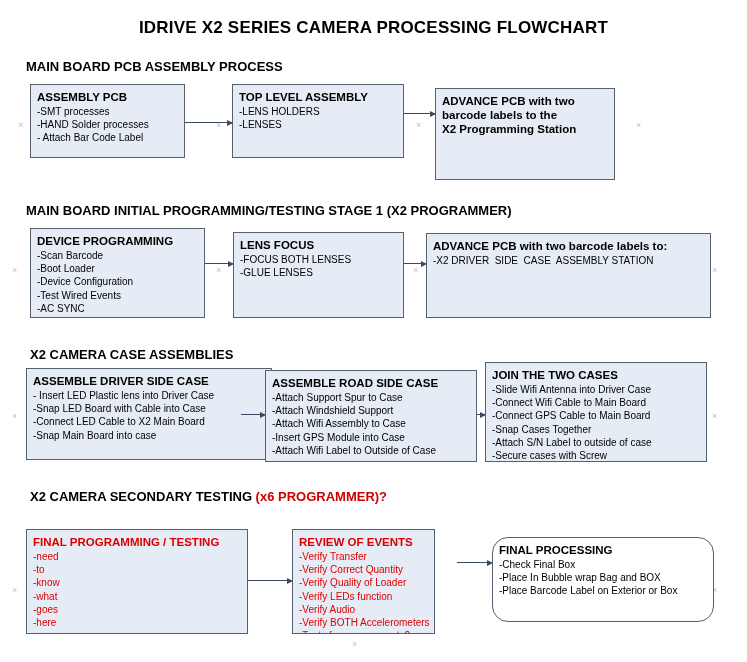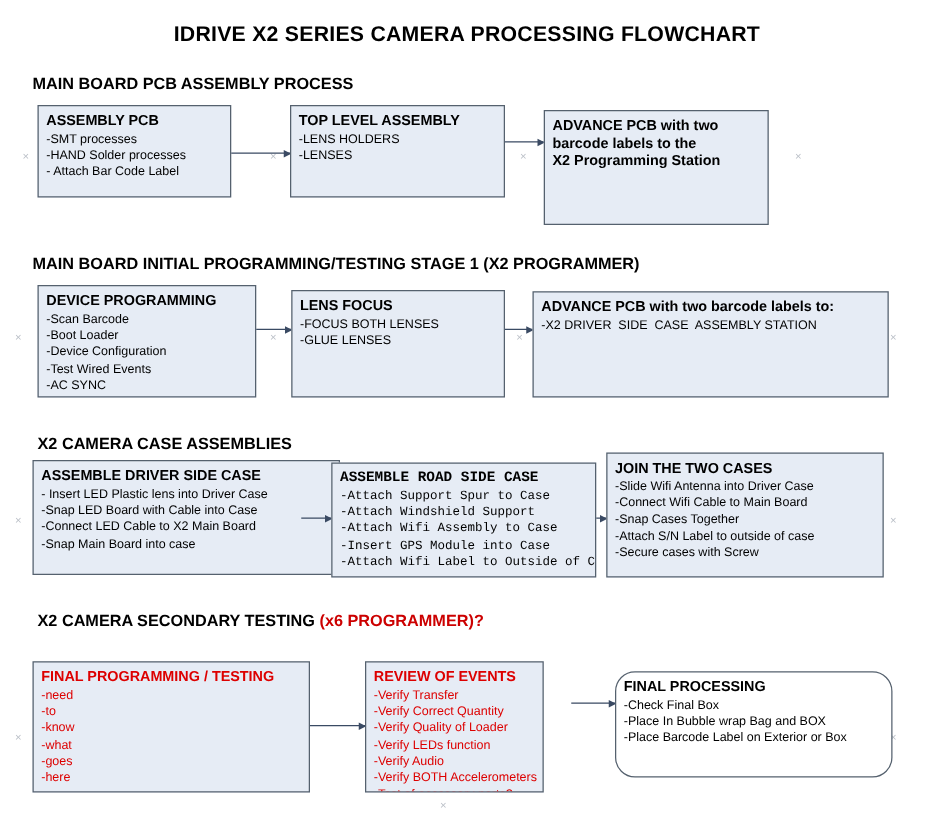--- a/index.html
+++ b/index.html
@@ -174,38 +174,39 @@
   <div class="box-lines">
     <div>- Insert LED Plastic lens into Driver Case</div>
     <div>-Snap LED Board with Cable into Case</div>
     <div>-Connect LED Cable to X2 Main Board</div>
     <div>-Snap Main Board into case</div>
   </div>
 </div>
 
 <div class="arrow" style="left:241px; top:414px; width:24px;"></div>
 
-<div class="box" style="left:265px; top:370px; width:212px; height:92px;font-family:Liberation Mono, monospace;">
+<div class="box" style="left:265px; top:370px; width:212px; height:92px;">
   <div class="box-title">ASSEMBLE ROAD SIDE CASE</div>
   <div class="box-lines">
     <div>-Attach Support Spur to Case</div>
     <div>-Attach Windshield Support</div>
     <div>-Attach Wifi Assembly to Case</div>
     <div>-Insert GPS Module into Case</div>
     <div>-Attach Wifi Label to Outside of Case</div>
   </div>
 </div>
 
 <div class="arrow" style="left:477px; top:414px; width:8px;"></div>
 
 <div class="box" style="left:485px; top:362px; width:222px; height:100px;">
   <div class="box-title">JOIN THE TWO CASES</div>
   <div class="box-lines">
     <div>-Slide Wifi Antenna into Driver Case</div>
     <div>-Connect Wifi Cable to Main Board</div>
+    <div>-Connect GPS Cable to Main Board</div>
     <div>-Snap Cases Together</div>
     <div>-Attach S/N Label to outside of case</div>
     <div>-Secure cases with Screw</div>
   </div>
 </div>
 
 <div class="section-heading" style="left:30px; top:489px;">
   <span>X2 CAMERA SECONDARY TESTING </span><span class="paren">(x6 PROGRAMMER)?</span>
 </div>
 

